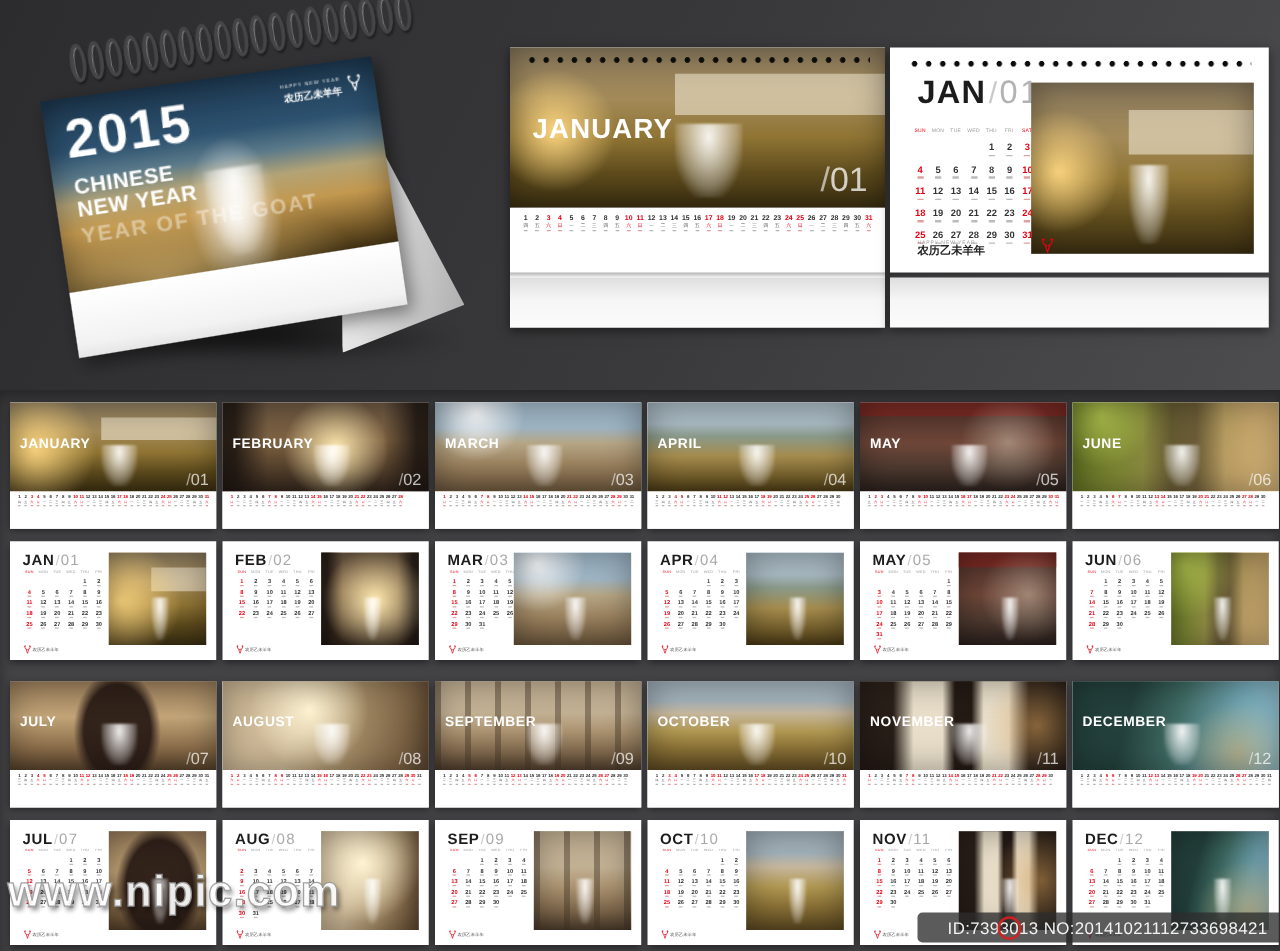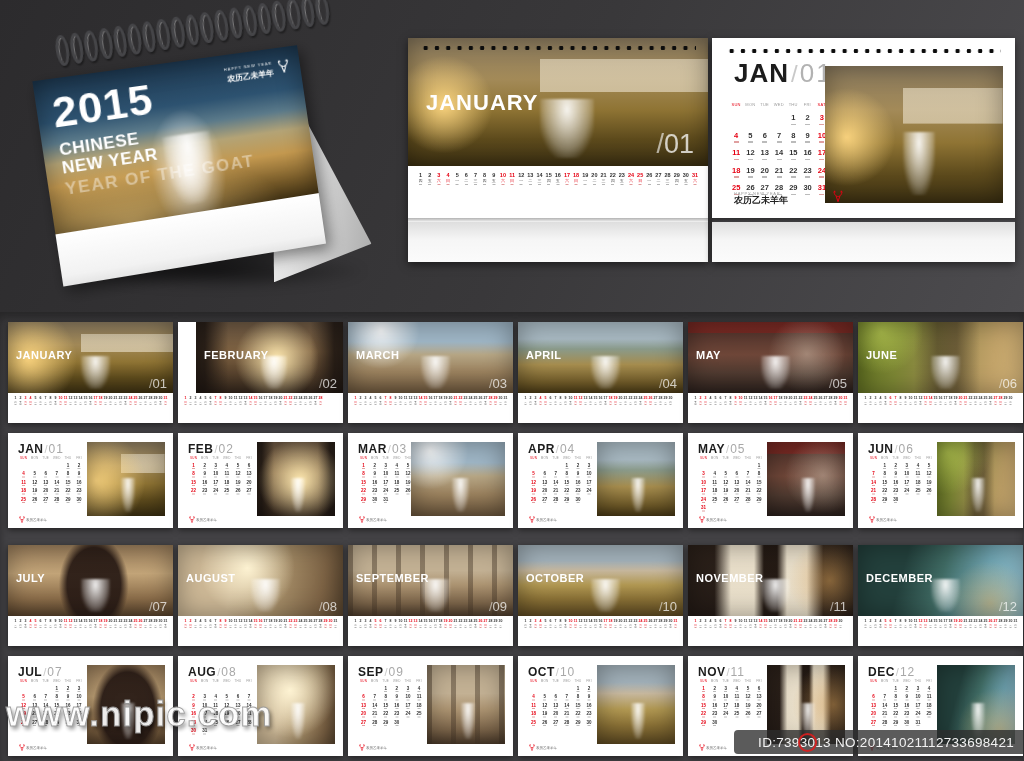--- a/index.html
+++ b/index.html
@@ -126,21 +126,21 @@
   .ph::after{content:"";position:absolute;left:44%;bottom:6%;width:18%;height:46%;
     background:radial-gradient(ellipse at 50% 18%,rgba(255,255,255,.92),rgba(255,255,255,.3) 58%,rgba(255,255,255,0) 78%);filter:blur(1px);}
   .ph{box-shadow:inset 0 0 26px rgba(0,0,0,.38);}
   .photo-m1{background:
     radial-gradient(circle 70px at 12% 52%,rgba(255,216,130,.95),rgba(255,216,130,0) 70%),
     linear-gradient(rgba(226,214,188,.7),rgba(226,214,188,.7)) no-repeat 100% 22%/56% 26%,
     linear-gradient(180deg,#8a7a5e 0%,#a38a58 32%,#8f7434 56%,#5f4c1d 78%,#3c3012 100%);}
   .photo-m2{background:
     radial-gradient(circle 60px at 55% 52%,#ffe9b0,rgba(255,233,176,0) 70%),
     linear-gradient(90deg,rgba(30,22,18,.85) 0 6%,rgba(30,22,18,0) 22% 78%,rgba(30,22,18,.85) 94%),
-    linear-gradient(180deg,#6b5742 0%,#7d6141 42%,#5d4730 68%,#33261c 100%); margin-left: 18px;}
+    linear-gradient(180deg,#6b5742 0%,#7d6141 42%,#5d4730 68%,#33261c 100%);}
   .photo-m3{background:
     radial-gradient(circle 55px at 20% 12%,rgba(255,255,255,.9),rgba(255,255,255,0) 70%),
     linear-gradient(180deg,#9fb6c6 0%,#9fb6c6 28%,#b5a584 46%,#9a815e 70%,#6b563c 100%); padding-left: 16px;}
   .photo-m4{background:
     linear-gradient(180deg,#a9bac3 0%,#a9bac3 24%,#8a9a8a 38%,#a58c4e 60%,#6f5a28 86%,#4a3a16 100%);}
   .photo-m5{background:
     radial-gradient(circle 55px at 72% 45%,rgba(240,230,210,.4),rgba(240,230,210,0) 70%),
     linear-gradient(rgba(122,40,34,.9),rgba(122,40,34,.9)) no-repeat 0 0/100% 16%,
     linear-gradient(180deg,#4a2e28 0%,#6e4638 46%,#4f3a30 72%,#2c211d 100%);}
   .photo-m6{background:

